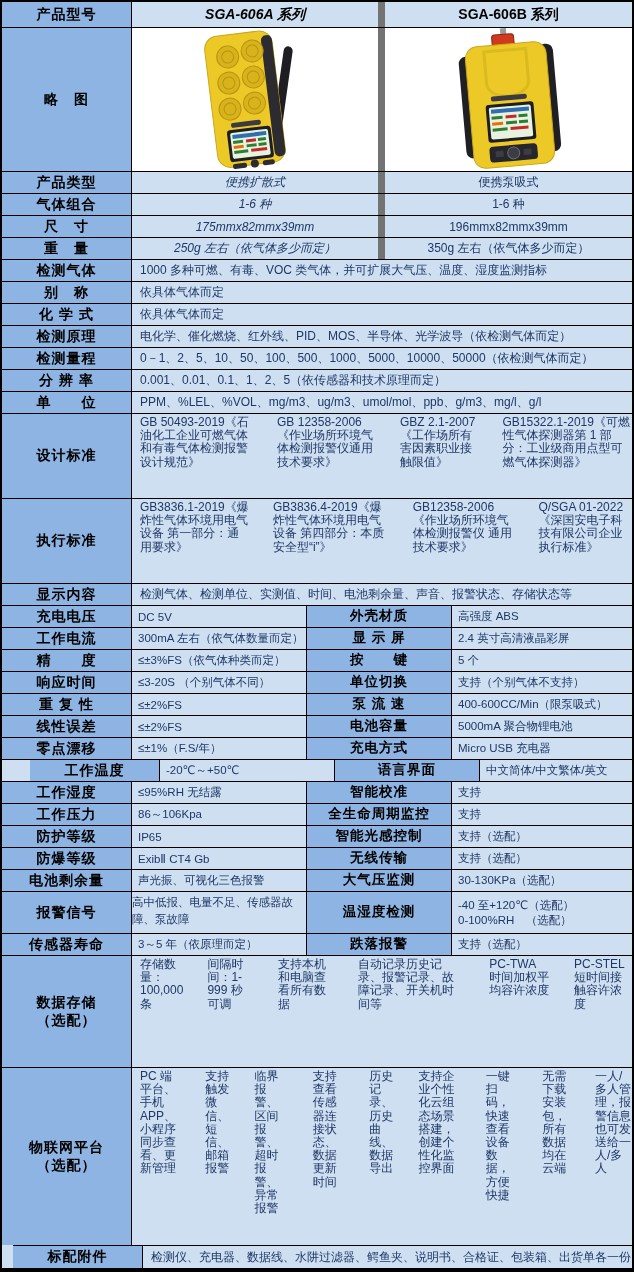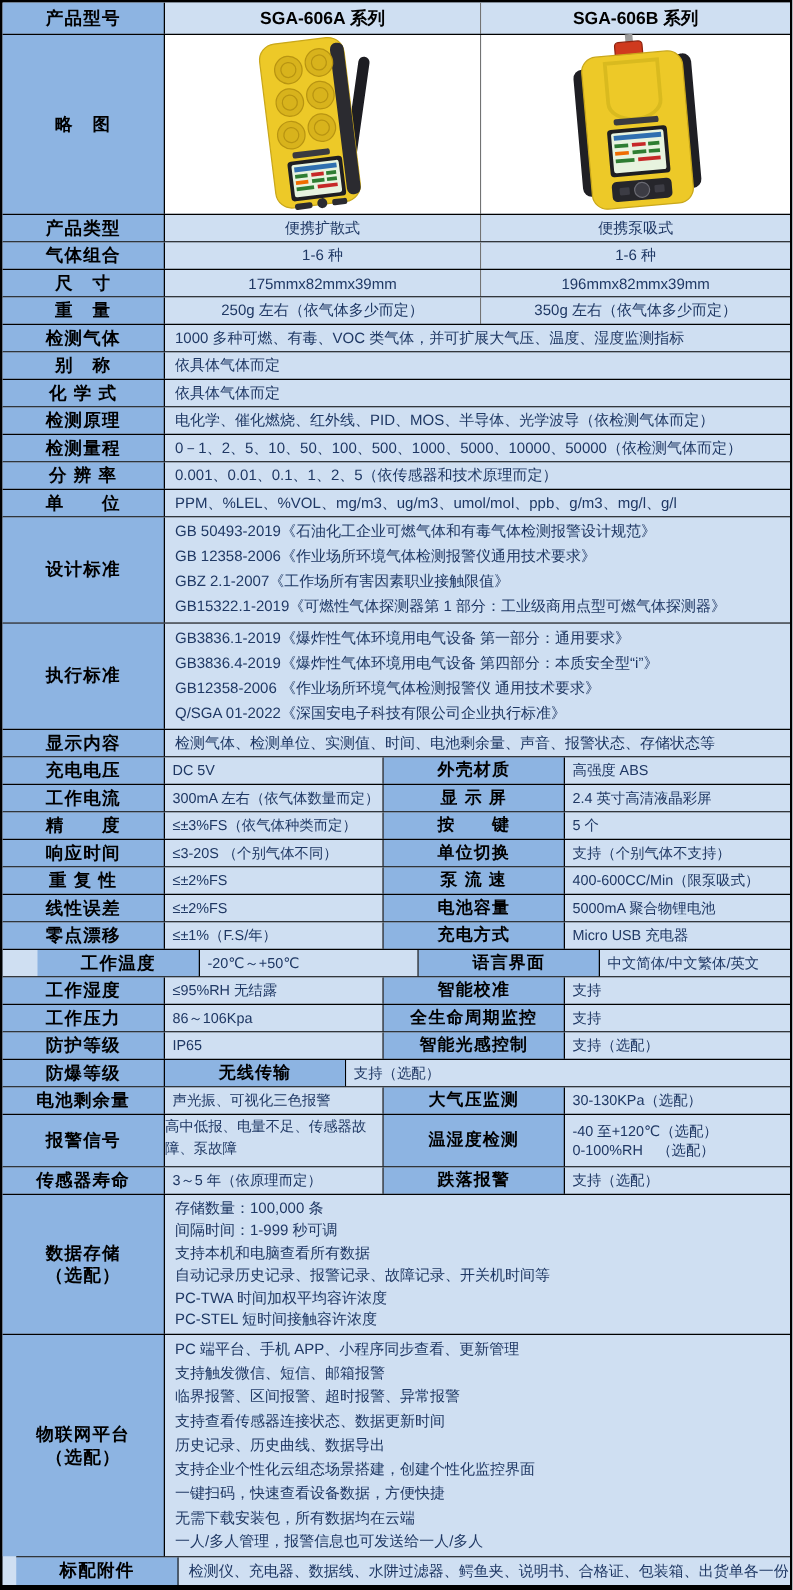--- a/index.html
+++ b/index.html
@@ -20,33 +20,33 @@
     flex: 0 0 130px; width: 130px; background: #8db4e2; border-right: 1px solid #000;
     display: flex; flex-direction: column; align-items: center; justify-content: center;
     font-weight: bold; font-size: 14px; color: #000; text-align: center;
     letter-spacing: 1px; line-height: 1.25;
   }
   .val { background: #cfdff2; color: #1f3864; font-size: 12px; }
   .hdr-cell {
     background: #cfdff2; color: #000; font-weight: bold; font-size: 14px;
     display: flex; align-items: center; justify-content: center;
   }
-  .w-a { flex: 0 0 253px; width: 253px; border-right: 1px solid #737373; }
+  .w-a { flex: 0 0 253px; width: 253px; border-right: 7px solid #737373; font-style: italic; }
   .w-b { flex: 1 1 auto; }
   .cell-two { display: flex; align-items: center; justify-content: center; }
   .cell-span { flex: 1 1 auto; display: flex; align-items: center; padding-left: 8px; }
   .v1 { flex: 0 0 175px; width: 175px; display: flex; align-items: center;
         padding-left: 6px; border-right: 1px solid #000; font-size: 11.5px; }
   .l2 { flex: 0 0 145px; width: 145px; background: #8db4e2; border-right: 1px solid #000;
         display: flex; align-items: center; justify-content: center; font-weight: bold;
         font-size: 13.5px; color: #000; letter-spacing: 1px; text-align: center; line-height: 1.2; }
   .v2 { flex: 1 1 auto; display: flex; flex-direction: column; justify-content: center;
         padding-left: 6px; font-size: 11.5px; }
-  .lines { flex: 1 1 auto; display: flex; flex-direction: column;
-           justify-content: space-around; padding: 2px 0 2px 8px; }
+  .lines { flex: 1 1 auto; display: flex; flex-direction: row;
+           justify-content: space-around; padding: 2px 0 2px 8px; gap: 24px; }
   .lines > div { line-height: 1.1; }
   .img-cell { background: #fff; display: flex; align-items: center; justify-content: center; }
   #row-header { height: 25px; }
   #row-image { height: 144px; }
   .multiline-v1 { line-height: 1.45; padding: 2px 2px 2px 0; }
 </style>
 </head>
 <body>
 
 <div id="tbl">
@@ -260,20 +260,21 @@
       <div class="val v2">支持</div>
     </div>
     <div class="row" style="height: 22px;">
       <div class="lab">防护等级</div>
       <div class="val v1">IP65</div>
       <div class="l2">智能光感控制</div>
       <div class="val v2">支持（选配）</div>
     </div>
     <div class="row" style="height: 22px;">
       <div class="lab">防爆等级</div>
+      <div class="val v1">ExibⅡ CT4 Gb</div>
       <div class="l2">无线传输</div>
       <div class="val v2">支持（选配）</div>
     </div>
     <div class="row" style="height: 22px;">
       <div class="lab">电池剩余量</div>
       <div class="val v1">声光振、可视化三色报警</div>
       <div class="l2">大气压监测</div>
       <div class="val v2">30-130KPa（选配）</div>
     </div>
     <div class="row" style="height: 42px;">

